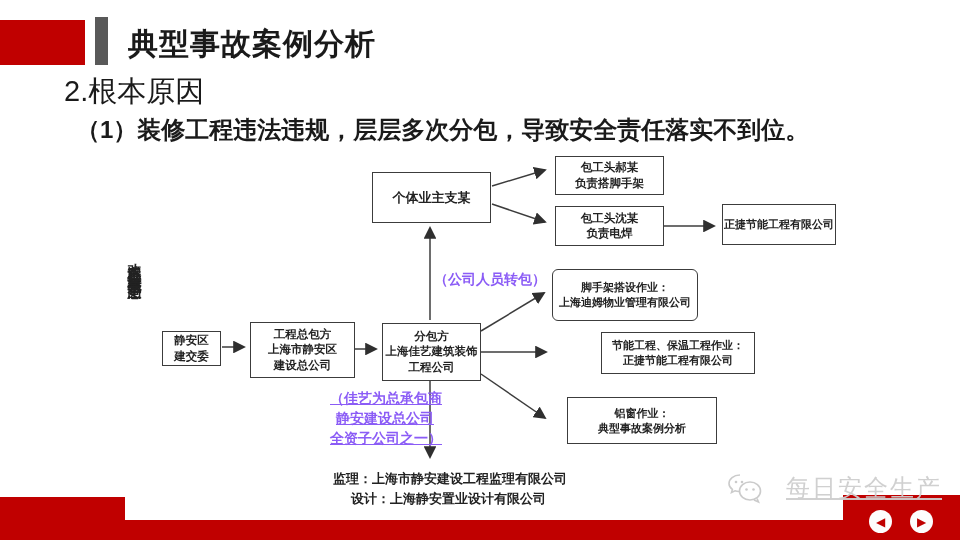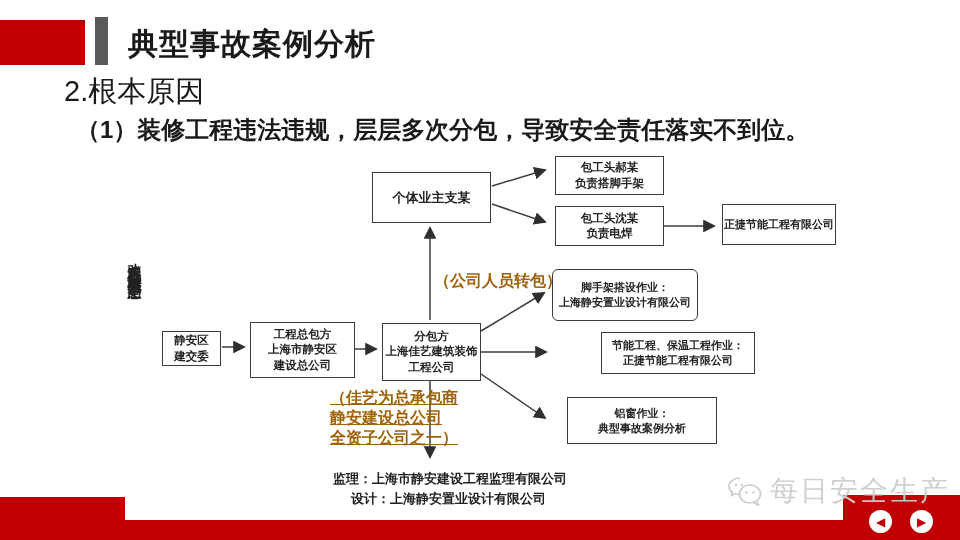--- a/index.html
+++ b/index.html
@@ -15,38 +15,38 @@
   .point-text{position:absolute;left:76px;top:114px;font-size:24px;font-weight:700;white-space:nowrap;}
 
   
   .side-label{position:absolute;left:126px;top:252px;height:195px;
               writing-mode:vertical-rl;text-orientation:upright;
               font-size:14px;font-weight:700;letter-spacing:2px;color:#222;}
   .node{position:absolute;border:1.5px solid #3c3c3c;background:#fff;
         display:flex;flex-direction:column;align-items:center;justify-content:center;
         font-size:11.5px;font-weight:600;color:#222;text-align:right;line-height:1.32;}
   .node .line{display:block;white-space:nowrap;}
-  .note{position:absolute;font-size:16px;font-weight:600;color:#a16207;white-space:nowrap;}
+  .note{position:absolute;font-size:14px;font-weight:600;color:#8b5cf6;white-space:nowrap;}
   .note-center{text-align:center;line-height:20px;}
   .footer-line{position:absolute;font-size:13px;font-weight:600;color:#222;white-space:nowrap;}
   svg.arrows{position:absolute;left:0;top:0;pointer-events:none;}
 
   
   .bar-left{position:absolute;left:0;top:497px;width:125px;height:43px;background:#c00000;}
   .bar-bottom{position:absolute;left:0;top:520px;width:960px;height:20px;background:#c00000;}
   .bar-right{position:absolute;left:843px;top:495px;width:117px;height:45px;background:#c00000;}
   .nav-btn{position:absolute;width:23px;height:23px;border-radius:50%;background:#fdfdfd;
            display:flex;align-items:center;justify-content:center;color:#c00000;
            font-size:12px;cursor:pointer;line-height:1;}
   .nav-prev{left:869px;top:510px;}
   .nav-next{left:910px;top:510px;}
 
   
-  .watermark{position:absolute;left:726px;top:472px;display:flex;align-items:center;gap:6px;
-             color:rgba(205,205,205,0.95);font-size:28px;font-weight:500;letter-spacing:2px;z-index:5;}
+  .watermark{position:absolute;left:726px;top:472px;display:flex;align-items:center;gap:22px;
+             color:rgba(205,205,205,0.95);font-size:24px;font-weight:500;letter-spacing:2px;z-index:5;text-decoration:underline;}
 </style>
 </head>
 <body>
 
 <div id="slide">
 
   <div class="hdr-red"></div>
   <div class="hdr-gray"></div>
   <div class="hdr-title">典型事故案例分析</div>
 
@@ -105,21 +105,21 @@
     <span class="line">包工头沈某</span>
     <span class="line">负责电焊</span>
   </div>
 
   <div class="node" style="left:722px;top:204px;width:112px;height:39px;font-size:11px;">
     <span class="line">正捷节能工程有限公司</span>
   </div>
 
   <div class="node" style="left:552px;top:269px;width:144px;height:50px;font-size:11px;border-radius:6px;">
     <span class="line">脚手架搭设作业：</span>
-    <span class="line">上海静安置业设计有限公司</span>
+    <span class="line">上海迪姆物业管理有限公司</span>
   </div>
 
   <div class="node" style="left:553px;top:332px;width:152px;height:40px;font-size:11px;margin-left:48px;">
     <span class="line">节能工程、保温工程作业：</span>
     <span class="line">正捷节能工程有限公司</span>
   </div>
 
   <div class="node" style="left:567px;top:397px;width:148px;height:45px;font-size:11px;">
     <span class="line">铝窗作业：</span>
     <span class="line">典型事故案例分析</span>

